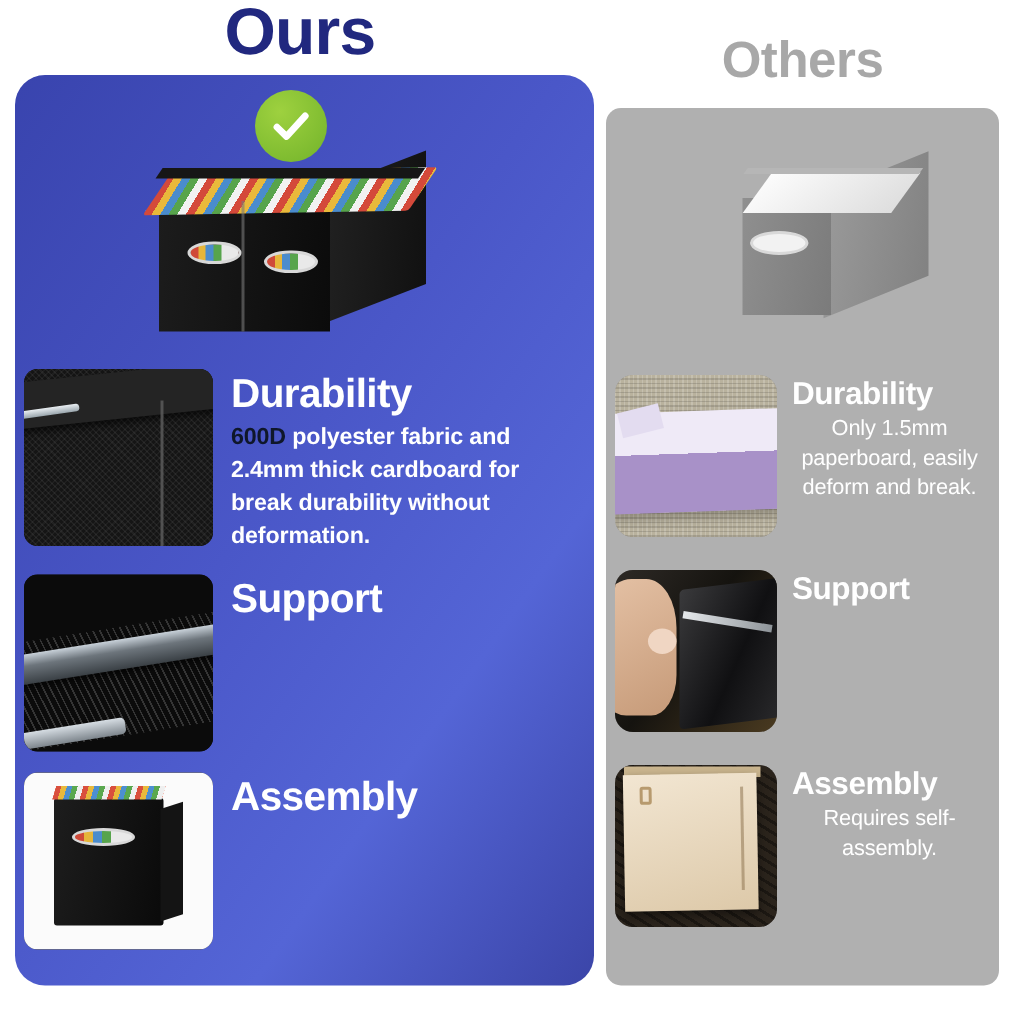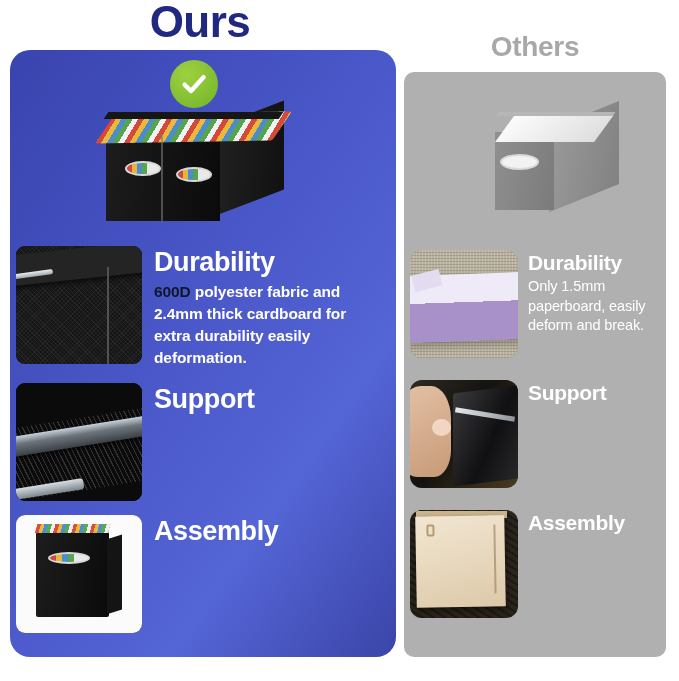--- a/index.html
+++ b/index.html
@@ -29,26 +29,25 @@
     font-weight: bold;
     letter-spacing: -0.5px;
     color: #21287f;
     line-height: 1.1;
   }
   .title-others {
     position: absolute;
     left: 404px; top: 22px;
     width: 262px;
     text-align: center;
-    font-size: 28px;
+    font-size: 34px;
     font-weight: bold;
     letter-spacing: -0.3px;
     color: #a8a8a8;
     line-height: 1.1;
-    margin-top: 10px;
   }
 
   
   .panel-ours {
     position: absolute;
     left: 10px; top: 50px;
     width: 386px; height: 607px;
     border-radius: 20px;
     background: linear-gradient(125deg, #3944ae 0%, #4a57c8 45%, #5465d6 72%, #3b45a8 100%);
     overflow: hidden;
@@ -154,20 +153,21 @@
     color: #ffffff;
     line-height: 1.05;
     letter-spacing: -0.3px;
     margin-bottom: 3px;
   }
   .p-others {
     font-size: 14.5px;
     color: #ffffff;
     line-height: 1.35;
     letter-spacing: -0.1px;
+    text-align: center;
   }
 
   
   .fabric {
     position: absolute; inset: 0;
     background-color: #151515;
     background-image:
       repeating-linear-gradient(45deg, rgba(255,255,255,.055) 0 1px, transparent 1px 3px),
       repeating-linear-gradient(-45deg, rgba(255,255,255,.045) 0 1px, transparent 1px 3px);
   }
@@ -420,21 +420,21 @@
 
     <div class="row-o">
       <div class="thumb-o">
         <div class="fabric"></div>
         <div class="fabric-lid"></div>
         <div class="fabric-edge"></div>
         <div class="fabric-seam"></div>
       </div>
       <div class="row-o-text">
         <div class="h-ours">Durability</div>
-        <div class="p-ours"><span class="hl">600D</span><span> polyester fabric and 2.4mm thick cardboard for extra durability easily deformation.</span></div>
+        <div class="p-ours"><span class="hl">600D</span><span> polyester fabric and 2.4mm thick cardboard for break durability without deformation.</span></div>
       </div>
     </div>
 
     <div class="row-o">
       <div class="thumb-o">
         <div class="strip-bg"></div>
         <div class="strip-mesh"></div>
         <div class="strip-bar"></div>
         <div class="strip-bar2"></div>
       </div>
@@ -500,18 +500,19 @@
       <div class="thumb-t">
         <div class="darkfloor"></div>
         <div class="bar-top"></div>
         <div class="cardboard">
           <div class="cardboard-score"></div>
           <div class="cardboard-slot"></div>
         </div>
       </div>
       <div class="row-t-text">
         <div class="h-others">Assembly</div>
+        <div class="p-others">Requires self-assembly.</div>
       </div>
     </div>
 
   </div>
 
 </div>
 
 </body></html>

